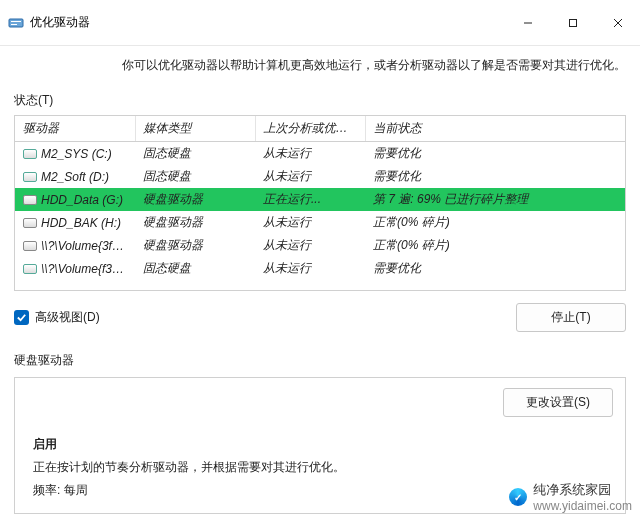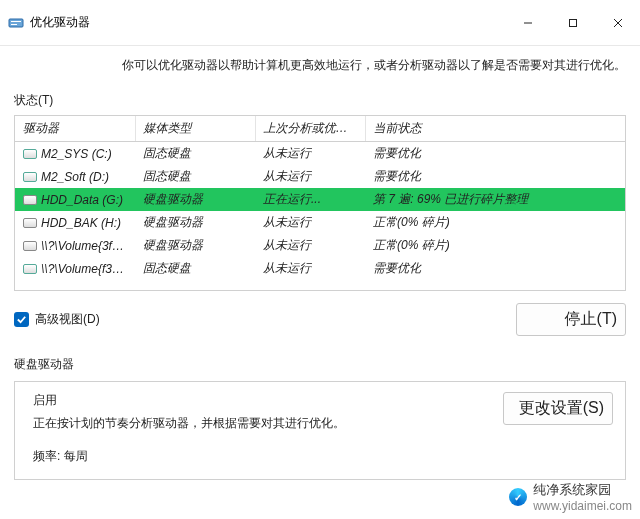--- a/index.html
+++ b/index.html
@@ -15,25 +15,25 @@
   table { width: 100%; border-collapse: collapse; table-layout: fixed; font-size: 12px; }
   th { text-align: left; font-weight: normal; padding: 4px 8px; border-bottom: 1px solid #d0d0d0; border-right: 1px solid #e4e4e4; background: #fff; white-space: nowrap; overflow: hidden; text-overflow: ellipsis; }
   th:last-child { border-right: none; }
   td { padding: 3px 8px; white-space: nowrap; overflow: hidden; text-overflow: ellipsis; }
   tr.selected td { background: #22c55e; }
   .drive-icon { display:inline-block; width:14px; height:10px; border:1px solid #888; border-radius:2px; margin-right:4px; vertical-align:middle; background:linear-gradient(#fff,#ddd); }
   .drive-icon.ssd { border-color:#5a9; }
   .row-below { display:flex; align-items:center; margin-top:12px; }
   .chk { width:15px; height:15px; border-radius:3px; background:#0067c0; display:inline-flex; align-items:center; justify-content:center; margin-right:6px; }
   .chk svg { width:11px; height:11px; }
-  .btn { border:1px solid #c8c8c8; background:#fdfdfd; border-radius:3px; padding:5px 8px; width:110px; text-align:right; font-size:16px; }
+  .btn { border:1px solid #c8c8c8; background:#fdfdfd; border-radius:3px; padding:5px 8px; width:110px; text-align:center; font-size:12px; }
   .plan-label { margin-top:20px; margin-bottom:8px; }
   .plan-box { border:1px solid #d0d0d0; padding:10px 12px 14px 12px; position:relative; }
-  .plan-title { font-weight:normal; margin-bottom:6px; }
-  .plan-desc { margin-bottom:16px; }
+  .plan-title { font-weight:bold; margin-bottom:6px;margin-top:48px; }
+  .plan-desc { margin-bottom:6px; }
   .watermark { position:absolute; right:8px; bottom:6px; display:flex; align-items:center; gap:6px; font-size:13px; color:#333; }
   .wm-logo { width:18px; height:18px; border-radius:50%; background:conic-gradient(#3cf,#06c,#3cf); display:flex; align-items:center; justify-content:center; color:#fff; font-size:10px; font-weight:bold; }
   .wm-sub { font-size:12px; color:#888; }
 </style>
 </head>
 <body>
 
 <div class="titlebar">
   <span class="icon">
     <svg viewBox="0 0 16 16">

